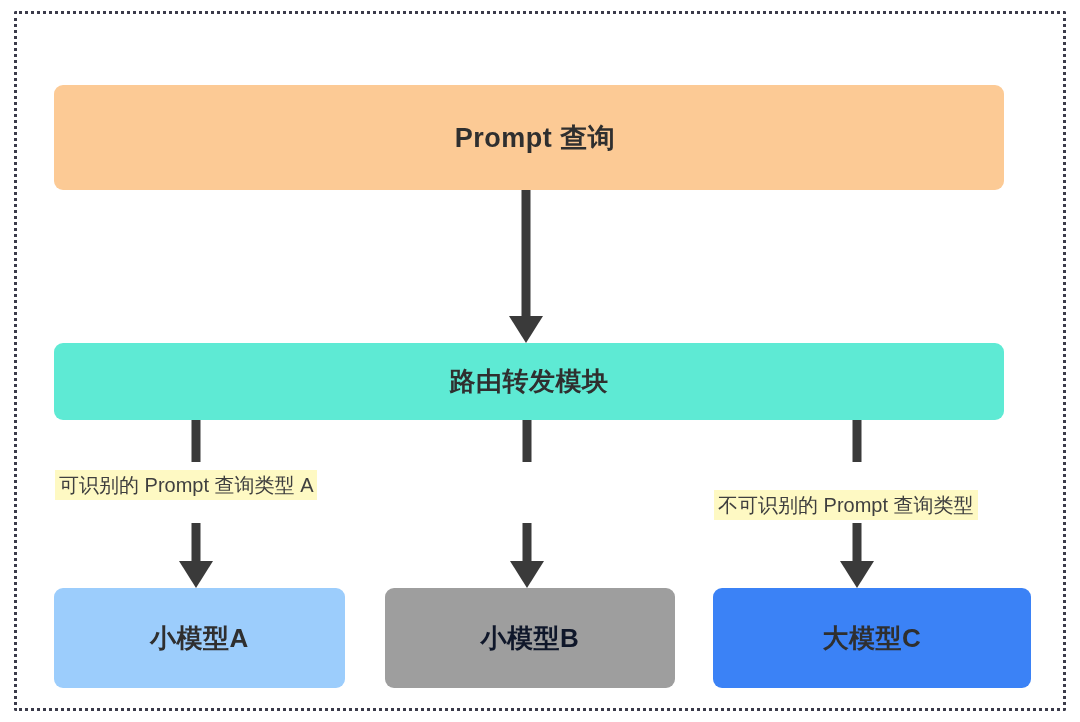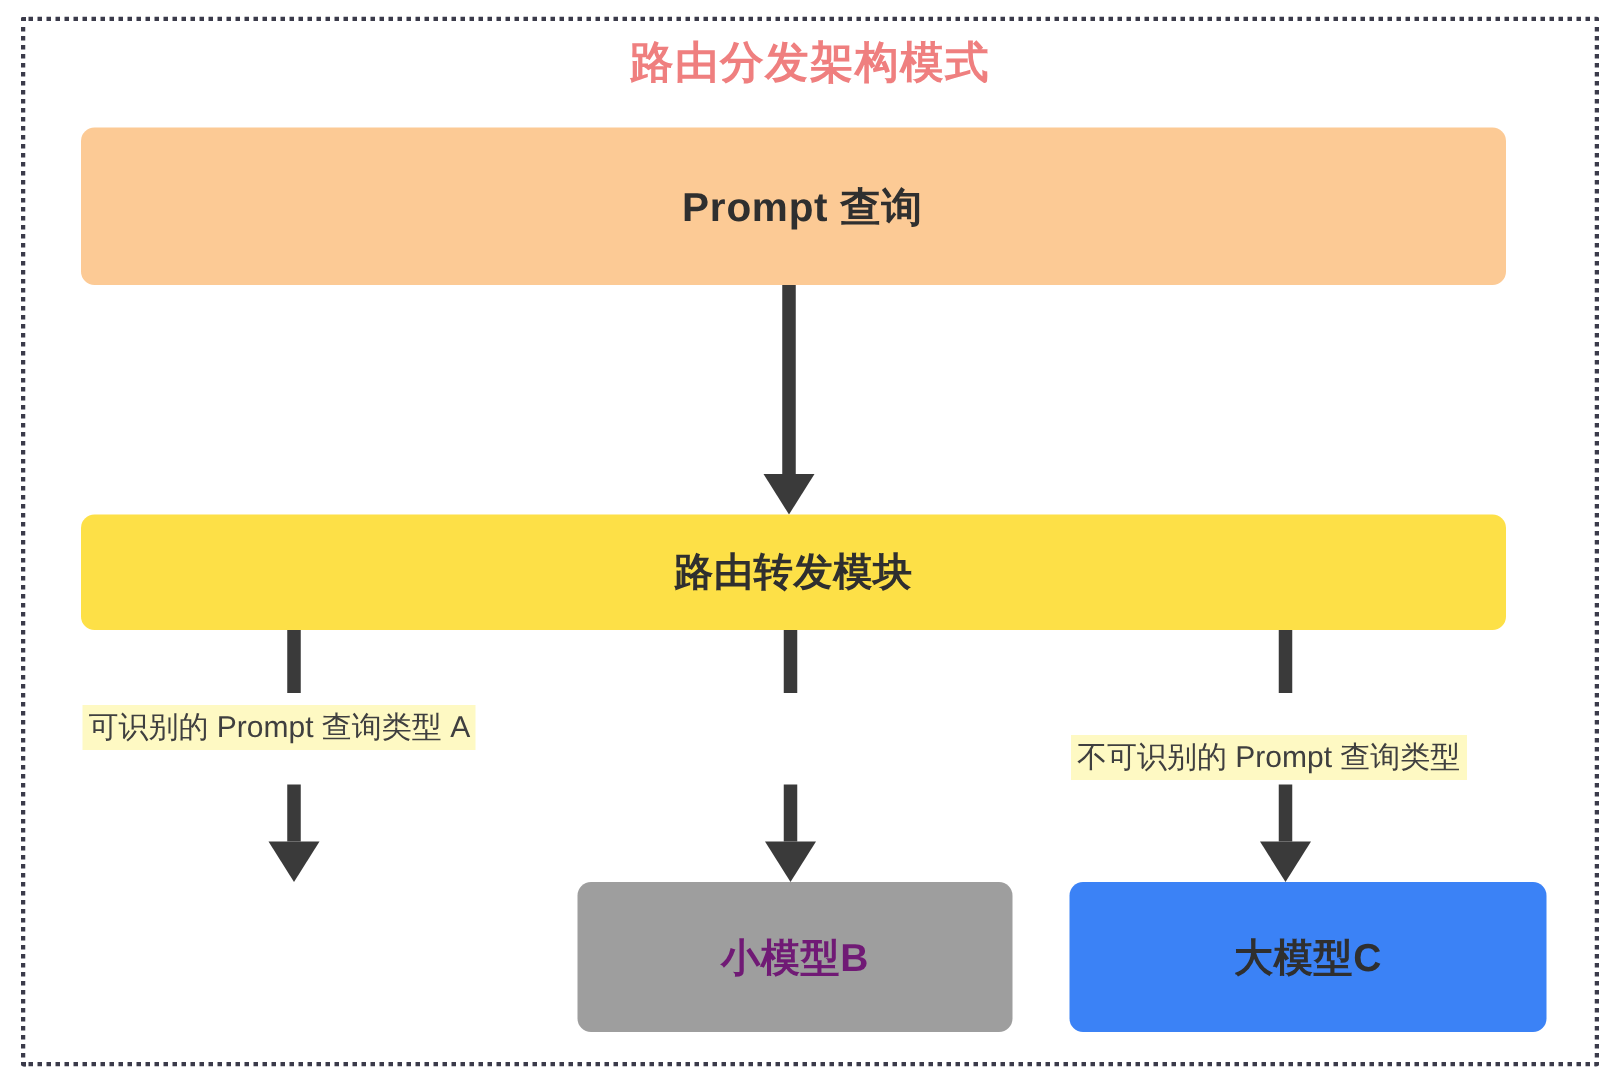--- a/index.html
+++ b/index.html
@@ -68,33 +68,33 @@
     font-size: 27px;
     letter-spacing: 0.5px;
     padding-left: 12px;
   }
 
   .node-router {
     left: 54px;
     top: 343px;
     width: 950px;
     height: 77px;
-    background: #fde047;
+    background: #5eead4;
     font-size: 26px;
     letter-spacing: 0.5px;
   }
 
   .node-leaf {
     top: 588px;
     height: 100px;
     font-size: 26px;
     letter-spacing: 0.5px;
   }
   .node-a { left: 54px;  width: 291px; background: #9ccdfc; }
-  .node-b { left: 385px; width: 290px; background: #9e9e9e; color: #701a75; }
+  .node-b { left: 385px; width: 290px; background: #9e9e9e; color: #0f172a; }
   .node-c { left: 713px; width: 318px; background: #3b82f6; }
 
   
   .arrow {
     position: absolute;
   }
   .arrow .shaft {
     position: absolute;
     left: 50%;
     transform: translateX(-50%);
@@ -164,21 +164,20 @@
   .edge-label-2 { left: 386px; }
   .edge-label-3 { left: 714px; margin-top: 20px; }
 </style>
 </head>
 <body>
 
 <div id="canvas">
 
   <div class="frame"></div>
 
-  <div class="title">路由分发架构模式</div>
 
   <div class="node node-prompt">
     <span>Prompt 查询</span>
   </div>
 
   <div class="arrow arrow-main">
     <div class="shaft"></div>
     <div class="head"></div>
   </div>
 
@@ -202,20 +201,23 @@
     <div class="seg-top"></div>
     <div class="seg-bot"></div>
     <div class="head"></div>
   </div>
 
   <div class="edge-label edge-label-1">可识别的 Prompt 查询类型 A</div>
 
 
   <div class="edge-label edge-label-3">不可识别的 Prompt 查询类型</div>
 
+  <div class="node node-leaf node-a">
+    <span>小模型A</span>
+  </div>
 
   <div class="node node-leaf node-b">
     <span>小模型B</span>
   </div>
 
   <div class="node node-leaf node-c">
     <span>大模型C</span>
   </div>
 
 </div>

